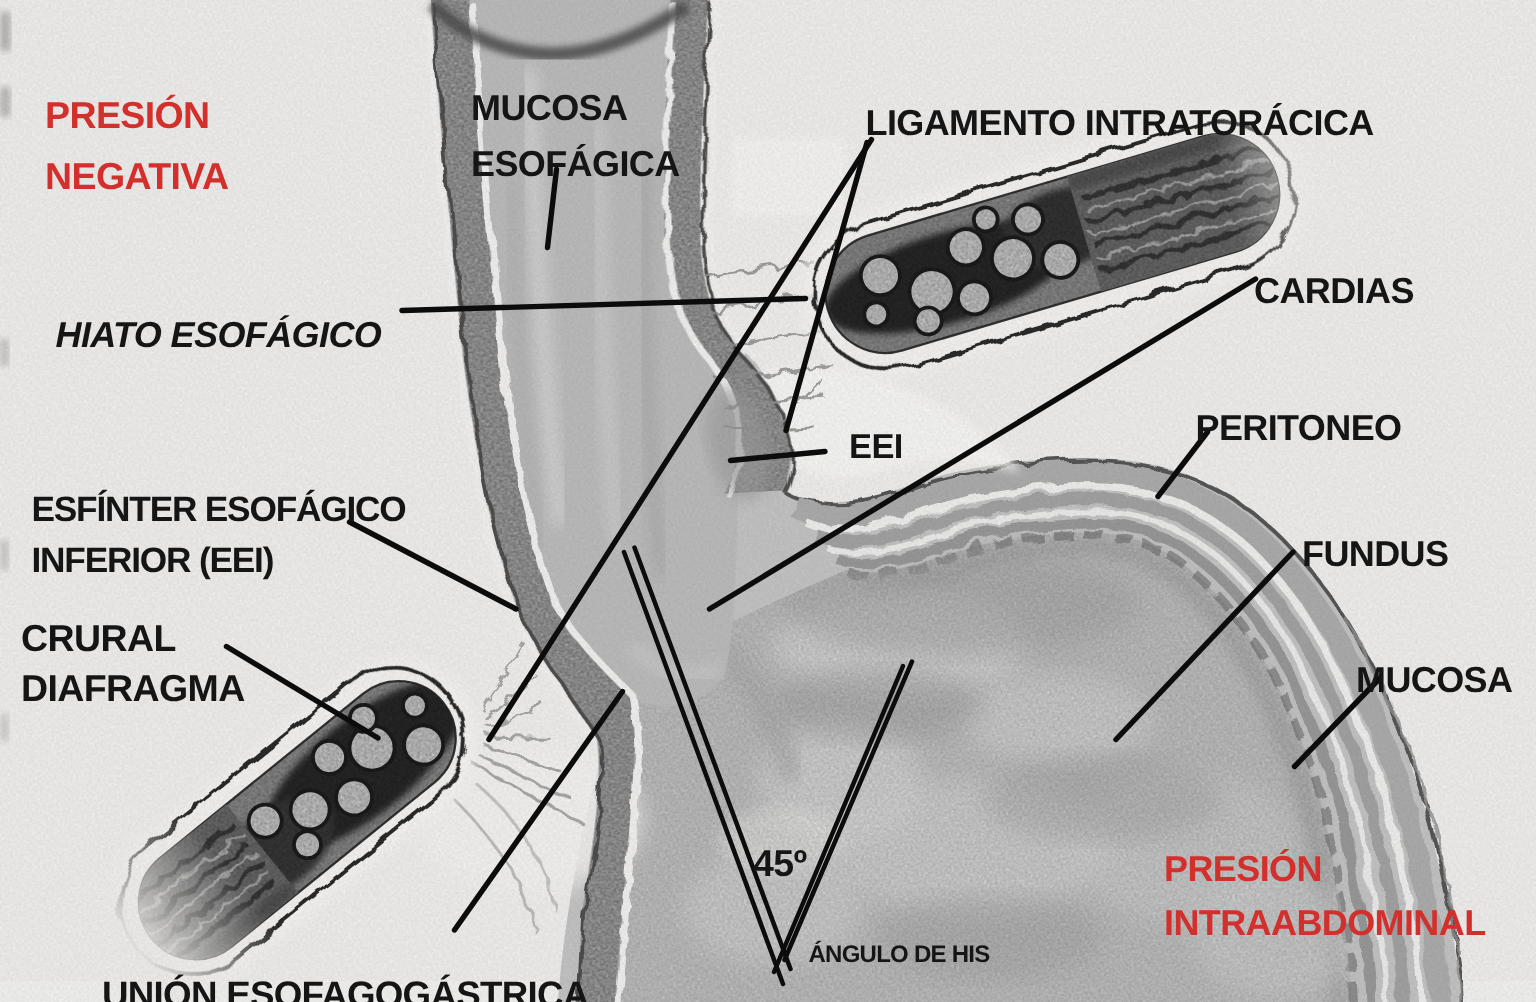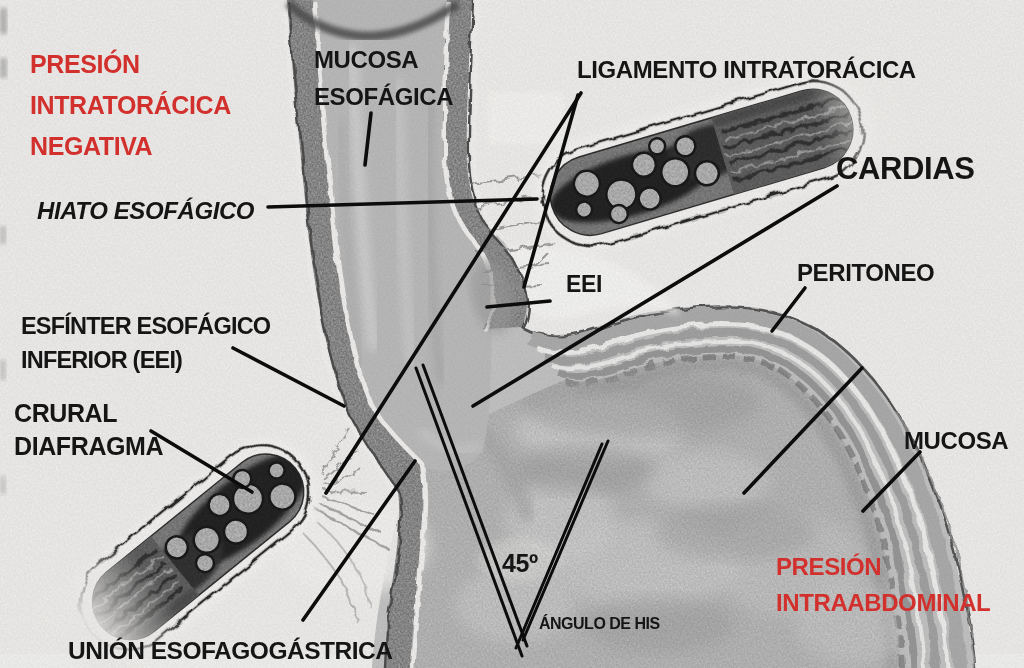--- a/index.html
+++ b/index.html
@@ -7,21 +7,21 @@
   }
   html,body{margin:0;padding:0;background:#777;}
   .stage{
     position:relative;width:1024px;height:668px;overflow:hidden;
     background:var(--bg);
     font-family:"Liberation Sans","DejaVu Sans",sans-serif;
   }
   .stage svg{position:absolute;left:0;top:0;}
   .lbl{
     position:absolute;font-weight:700;color:var(--ink);
-    white-space:nowrap;letter-spacing:-0.4px;line-height:1.36;
+    white-space:nowrap;letter-spacing:-0.4px;line-height:1.36;margin-top:13px;
     -webkit-font-smoothing:antialiased;
   }
   .lbl.red{color:var(--red);}
   .leader{stroke:var(--line);stroke-width:3.6;fill:none;stroke-linecap:round;}
   .vline{stroke:var(--line);stroke-width:3;fill:none;stroke-linecap:round;}
 </style>
 </head>
 <body>
 
 <div class="stage">
@@ -273,49 +273,49 @@
     <path class="vline" d="M 423,365 L 527,646"></path>
     <path class="vline" d="M 516,648 L 602,444"></path>
     <path class="vline" d="M 523,640 L 608,441"></path>
   </g>
 
   <rect x="0" y="0" width="1024" height="668" filter="url(#grain)" opacity="0.05"></rect>
 </svg>
 
   <div class="lbl red" style="left:30px;top:44px;font-size:25px;line-height:41px;">
     <div>PRESIÓN</div>
-    <div>INTRATORÁCICA</div>
     <div>NEGATIVA</div>
   </div>
 
   <div class="lbl" style="left:314px;top:41px;font-size:24px;line-height:37px;">
     <div>MUCOSA</div>
     <div>ESOFÁGICA</div>
   </div>
 
   <div class="lbl" style="left:577px;top:54px;font-size:24px;">LIGAMENTO INTRATORÁCICA</div>
 
   <div class="lbl" style="left:37px;top:195px;font-size:24px;font-style:italic;">HIATO ESOFÁGICO</div>
 
-  <div class="lbl" style="left:836px;top:148px;font-size:31px;">CARDIAS</div>
+  <div class="lbl" style="left:836px;top:166px;font-size:24px;">CARDIAS</div>
 
   <div class="lbl" style="left:566px;top:269px;font-size:23px;">EEI</div>
 
   <div class="lbl" style="left:797px;top:257px;font-size:24px;">PERITONEO</div>
 
   <div class="lbl" style="left:21px;top:309px;font-size:23.5px;line-height:34px;letter-spacing:-0.8px;">
     <div>ESFÍNTER ESOFÁGICO</div>
     <div>INFERIOR (EEI)</div>
   </div>
 
   <div class="lbl" style="left:14px;top:397px;font-size:25px;line-height:33px;">
     <div>CRURAL</div>
     <div>DIAFRAGMA</div>
   </div>
 
+  <div class="lbl" style="left:868px;top:341px;font-size:24px;">FUNDUS</div>
 
   <div class="lbl" style="left:904px;top:425px;font-size:24px;">MUCOSA</div>
 
   <div class="lbl red" style="left:776px;top:549px;font-size:24px;line-height:36px;">
     <div>PRESIÓN</div>
     <div>INTRAABDOMINAL</div>
   </div>
 
   <div class="lbl" style="left:502px;top:546px;font-size:25px;">45º</div>
 

